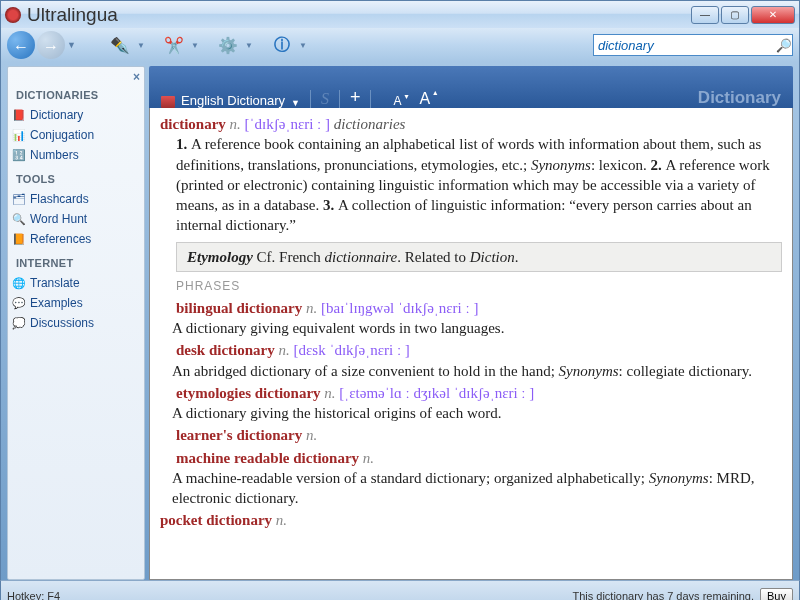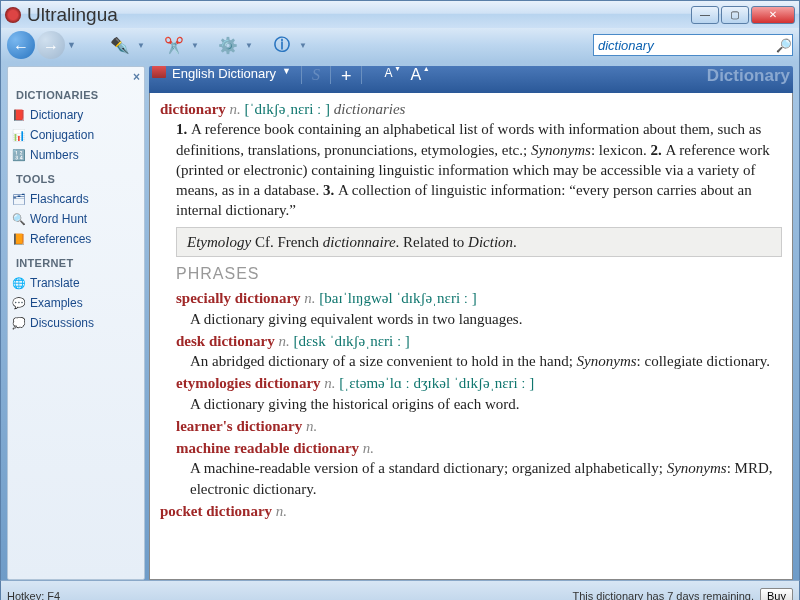--- a/index.html
+++ b/index.html
@@ -32,50 +32,50 @@
   
   .sidebar { width: 138px; background: linear-gradient(to bottom, #f4f8fc, #e6eef7); border: 1px solid #b0c4d8; border-radius: 2px; padding: 4px 0; font-size: 12px; position: relative; }
   .sidebar-close { position: absolute; top: 3px; right: 4px; color: #5a7fa8; cursor: pointer; font-size: 12px; font-weight: bold; }
   .sidebar-header { color: #5a6a7a; font-weight: bold; font-size: 11px; padding: 8px 8px 4px 8px; letter-spacing: 0.3px; }
   .sidebar-header:first-of-type { padding-top: 18px; }
   .sidebar-item { display: flex; align-items: center; padding: 3px 8px 3px 22px; color: #1a4a8a; cursor: pointer; position: relative; }
   .sb-icon { position: absolute; left: 4px; width: 14px; height: 14px; display: flex; align-items: center; justify-content: center; font-size: 11px; }
   
   
   .content-wrap { flex: 1; margin-left: 4px; display: flex; flex-direction: column; }
-  .content-header { height: 27px; background: linear-gradient(to bottom, #4a78b8, #2a5898); display: flex; align-items: flex-start; padding: 0 3px; color: #fff; border-top-left-radius: 2px; border-top-right-radius: 2px; }
+  .content-header { height: 42px; background: linear-gradient(to bottom, #4a78b8, #2a5898); display: flex; align-items: flex-end; padding: 0 12px; color: #fff; border-top-left-radius: 2px; border-top-right-radius: 2px; }
   .dict-icon { width: 14px; height: 12px; background: linear-gradient(to bottom, #e05050, #a03030); margin-right: 6px; border-radius: 1px; }
   .dict-label { font-size: 13px; }
   .dict-drop { font-size: 9px; margin-left: 6px; cursor: pointer; }
   .ch-sep { width: 1px; height: 18px; background: #6a90c0; margin: 0 10px; }
   .ch-strike { color: #8aa8d0; font-style: italic; font-size: 16px; font-family: Georgia, serif; cursor: pointer; opacity: 0.5; }
   .ch-plus { font-size: 18px; cursor: pointer; }
   .ch-font { font-size: 13px; cursor: pointer; margin-left: 12px; position: relative; }
   .ch-font sup { font-size: 8px; position: absolute; top: -2px; right: -7px; }
   .ch-spacer { flex: 1; }
   .ch-title { color: #8aa8d0; font-size: 17px; font-weight: bold; }
   
   .content { flex: 1; background: #fff; border: 1px solid #888; border-top: none; overflow-y: scroll; padding: 6px 10px; font-family: Georgia, "Times New Roman", serif; font-size: 15px; line-height: 1.35; color: #222; }
   .content::-webkit-scrollbar { width: 17px; }
   .content::-webkit-scrollbar-track { background: #e8eef5; border-left: 1px solid #c0c8d0; }
   .content::-webkit-scrollbar-thumb { background: linear-gradient(to right, #d0dae8, #b0c0d8); border: 1px solid #8898b0; border-radius: 2px; }
   .content::-webkit-scrollbar-button { height: 17px; background: #d8e0ea; border: 1px solid #a0b0c0; }
   
   .headword { color: #a02828; font-weight: bold; }
   .pos { color: #888; font-style: italic; }
-  .ipa { color: #0f766e; }
+  .ipa { color: #8b5cf6; }
   .forms { font-style: italic; color: #555; }
   .def-body { margin-left: 16px; margin-bottom: 2px; }
   .sense-num { font-weight: bold; }
   .syn-label { font-style: italic; }
   .etym-box { background: #f0f0ee; border: 1px solid #ccc; padding: 4px 10px; margin: 6px 0 6px 16px; }
-  .etym-label { font-style: italic; font-weight: normal; }
-  .phrases-label { color: #999; font-size: 16px; letter-spacing: 1px; margin: 4px 0 4px 16px; font-family: "Segoe UI", sans-serif; }
+  .etym-label { font-style: italic; font-weight: bold; }
+  .phrases-label { color: #999; font-size: 12px; letter-spacing: 1px; margin: 4px 0 4px 16px; font-family: "Segoe UI", sans-serif; }
   .phrase-entry { margin-bottom: 2px; }
-  .phrase-def { margin-left: 30px; }
+  .phrase-def { margin-left: 12px; }
   
   
   .statusbar { height: 32px; background: linear-gradient(to bottom, #d8e6f4, #b8d0e8); border: 1px solid #5a7fa8; border-top-color: #8aa8c8; display: flex; align-items: center; padding: 0 6px; font-size: 11px; color: #333; }
   .status-left { text-decoration: underline; cursor: pointer; }
   .status-spacer { flex: 1; }
   .buy-btn { height: 16px; padding: 0 6px; background: linear-gradient(to bottom, #fff, #e0e0e0); border: 1px solid #888; border-radius: 2px; cursor: pointer; font-size: 11px; margin-left: 6px; }
 </style>
 </head>
 <body>
 
@@ -179,21 +179,21 @@
         <span class="ipa">[ˈdɪkʃəˌnɛri ː ]</span>
         <span class="forms">dictionaries</span>
       </div>
       <div class="def-body" id="senses"><span class="sense-num">1. </span><span>A reference book containing an alphabetical list of words with information about them, such as definitions, translations, pronunciations, etymologies, etc.; </span><span class="syn-label">Synonyms</span><span>: lexicon. </span><span class="sense-num">2. </span><span>A reference work (printed or electronic) containing linguistic information which may be accessible via a variety of means, as in a database. </span><span class="sense-num">3. </span><span>A collection of linguistic information: “every person carries about an internal dictionary.”</span></div>
       <div class="etym-box">
         <span class="etym-label">Etymology</span><span> Cf. French </span><span style="font-style:italic">dictionnaire</span><span>. Related to </span><span style="font-style:italic">Diction</span><span>.</span>
       </div>
       <div class="phrases-label">PHRASES</div>
       <div id="phrases">
           <div class="phrase-entry">
-            <div style="margin-left: 16px;"><span class="headword">specially dictionary</span> <span class="pos">n.</span> <span class="ipa">[baɪˈlɪŋgwəl ˈdɪkʃəˌnɛri ː ]</span></div>
+            <div style="margin-left: 16px;"><span class="headword">bilingual dictionary</span> <span class="pos">n.</span> <span class="ipa">[baɪˈlɪŋgwəl ˈdɪkʃəˌnɛri ː ]</span></div>
             <div class="phrase-def">A dictionary giving equivalent words in two languages.</div>
           </div>
           <div class="phrase-entry">
             <div style="margin-left: 16px;"><span class="headword">desk dictionary</span> <span class="pos">n.</span> <span class="ipa">[dɛsk ˈdɪkʃəˌnɛri ː ]</span></div>
             <div class="phrase-def">An abridged dictionary of a size convenient to hold in the hand; <span class="syn-label">Synonyms</span><span>: collegiate dictionary.</span></div>
           </div>
           <div class="phrase-entry">
             <div style="margin-left: 16px;"><span class="headword">etymologies dictionary</span> <span class="pos">n.</span> <span class="ipa">[ˌɛtəməˈlɑ ː dʒɪkəl ˈdɪkʃəˌnɛri ː ]</span></div>
             <div class="phrase-def">A dictionary giving the historical origins of each word.</div>
           </div>

